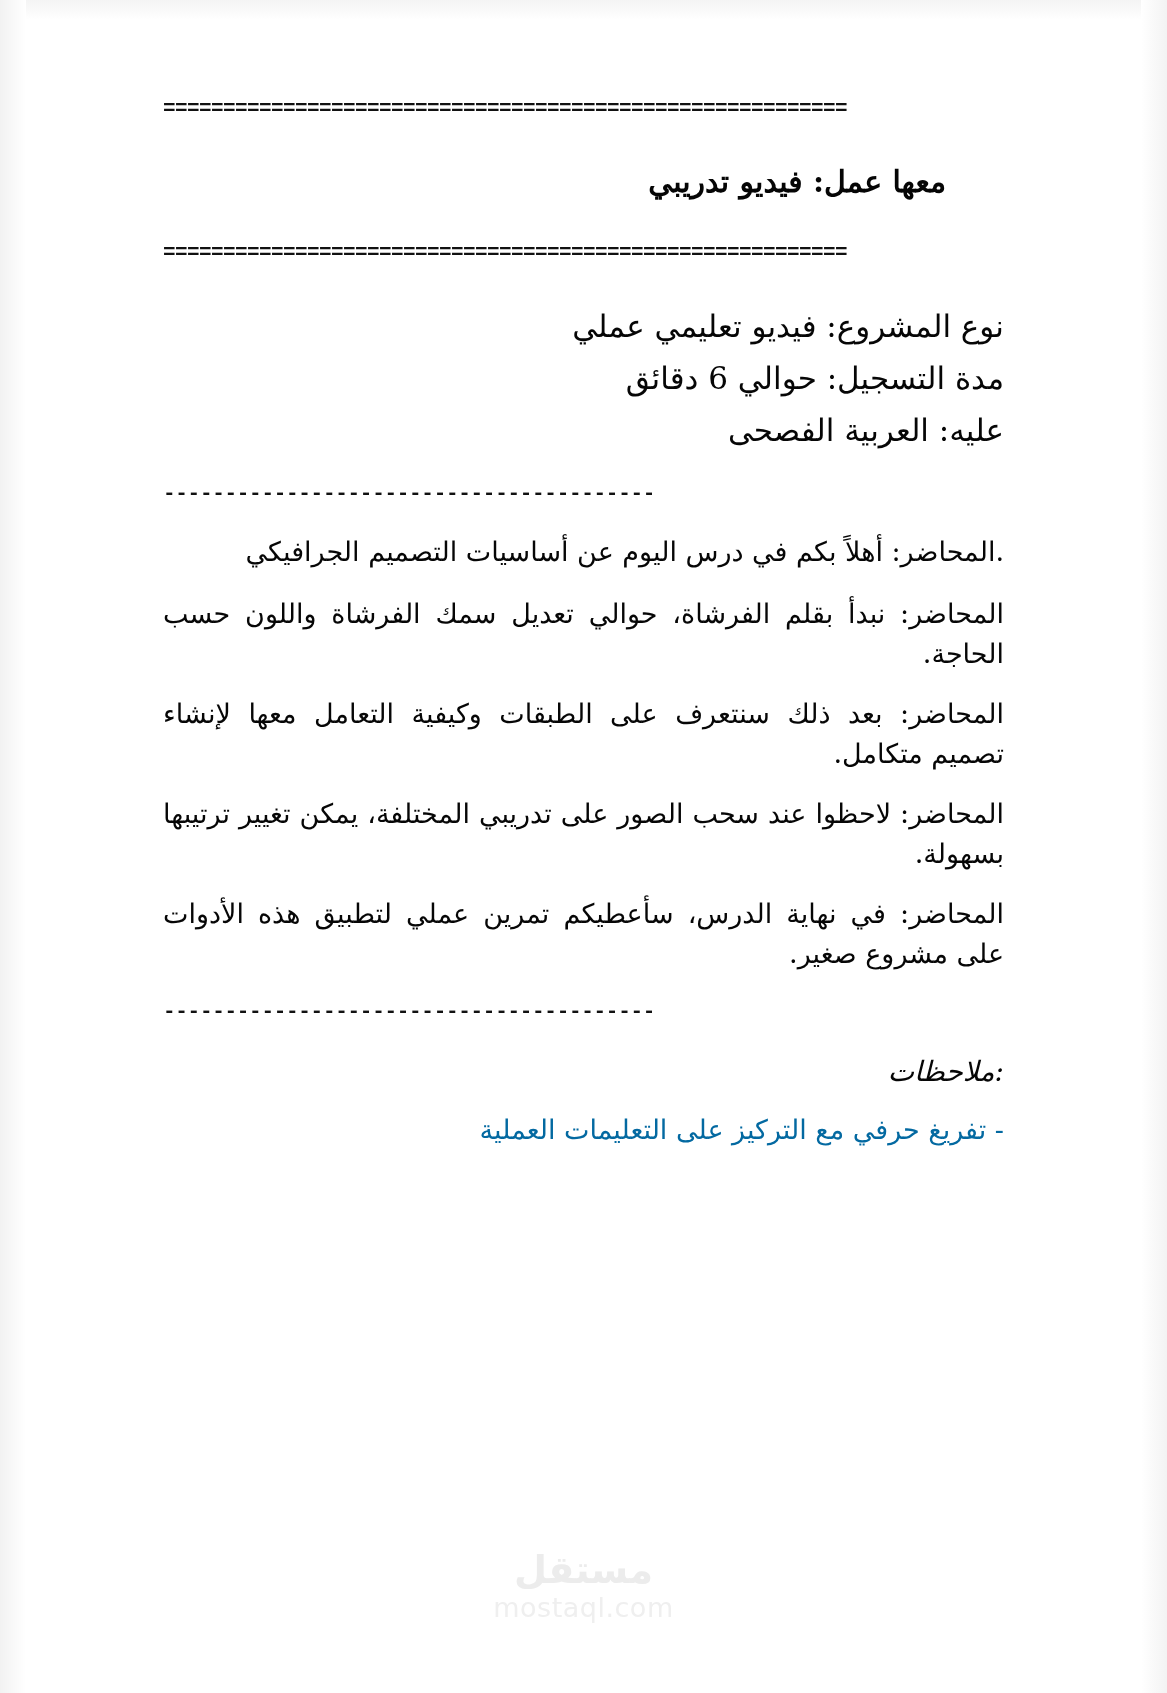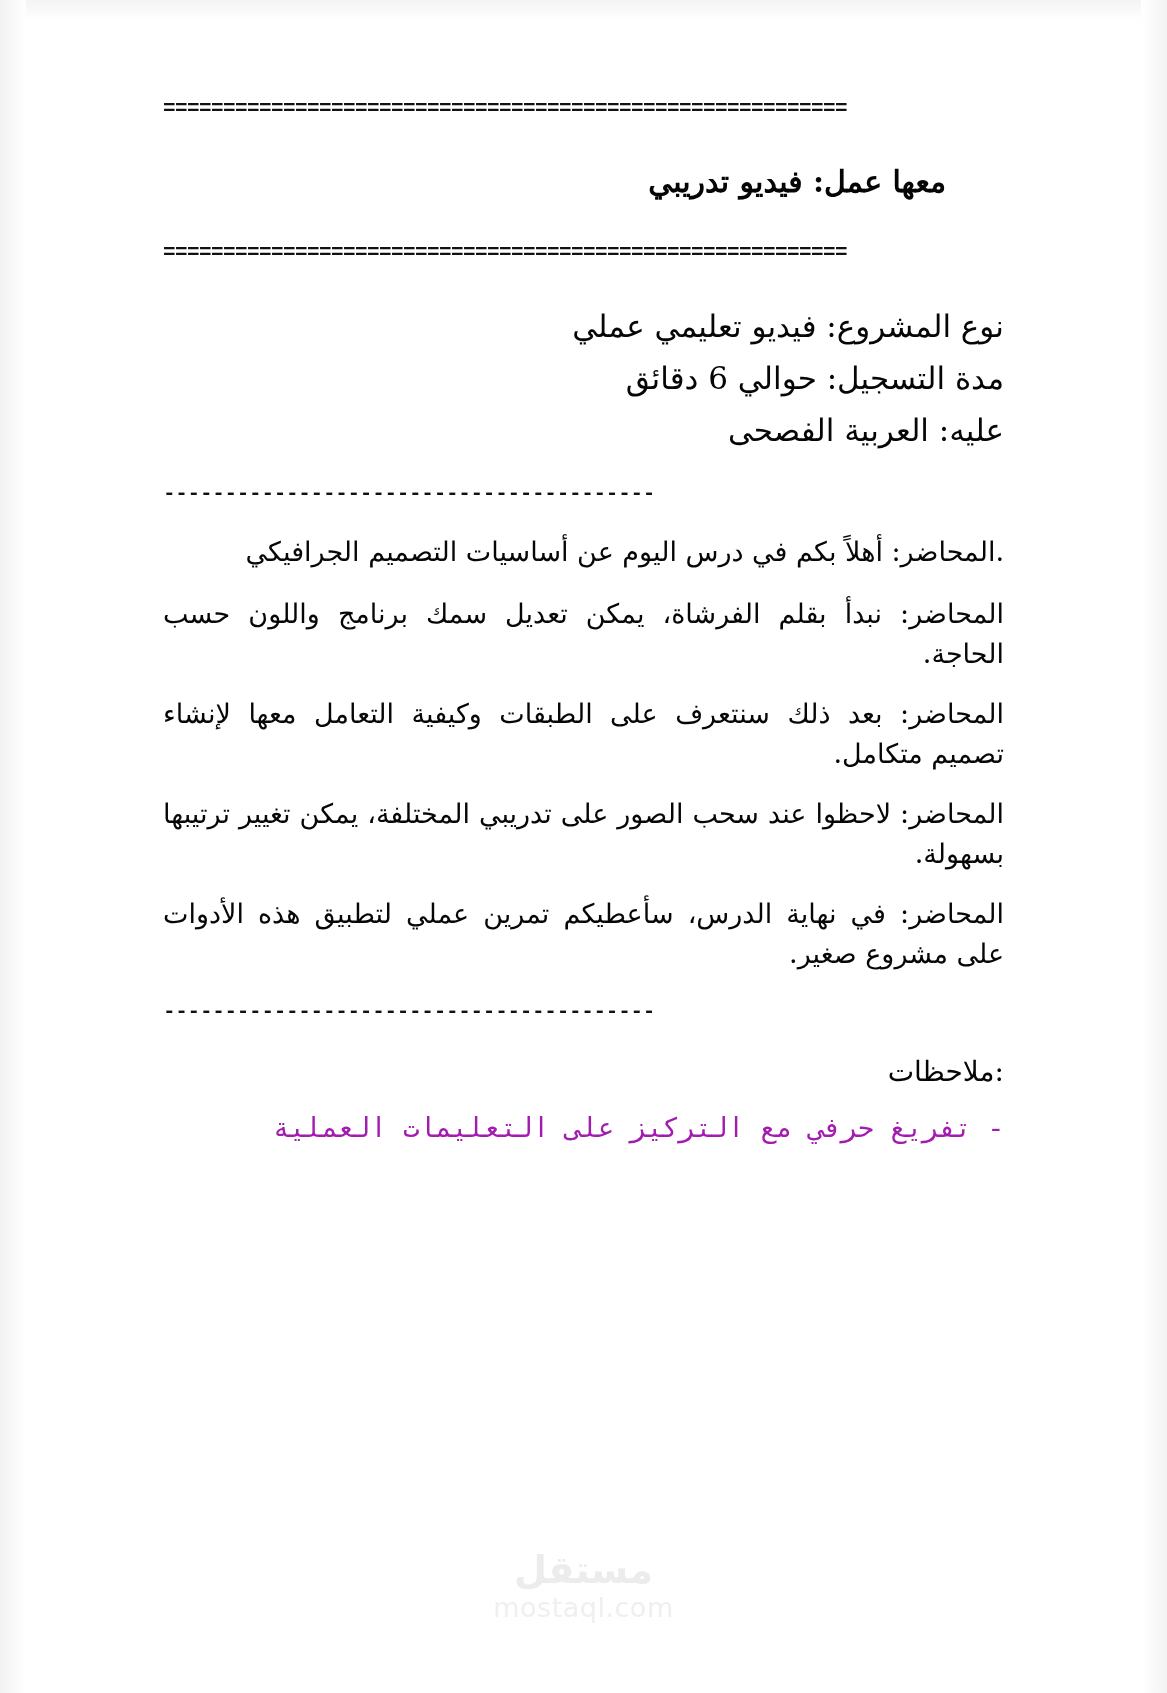--- a/index.html
+++ b/index.html
@@ -113,28 +113,28 @@
     text-align-last: right;
   }
   .speech.first { margin-bottom: 22px; }
 
   
   .notes-head {
     font-size: 28px;
     line-height: 44px;
     margin-bottom: 14px;
     color: #060606;
+    font-style: italic;
   }
   .note-item {
     font-size: 27px;
     line-height: 44px;
     margin-bottom: 8px;
-    color: #a21caf;
-    white-space: nowrap;
-    font-family: Liberation Mono, monospace;
+    color: #0369a1;
+    white-space: nowrap;
   }
 
   
   .watermark {
     position: absolute;
     left: 0;
     right: 0;
     top: 1548px;
     text-align: center;
     direction: ltr;
@@ -178,21 +178,21 @@
     <div class="meta-block">
       <div class="meta-line">نوع المشروع: فيديو تعليمي عملي</div>
       <div class="meta-line">مدة التسجيل: حوالي 6 دقائق</div>
       <div class="meta-line">عليه: العربية الفصحى</div>
     </div>
 
     <div class="rule-dash">----------------------------------------</div>
 
     <div class="transcript-block">
       <div class="speech first">.المحاضر: أهلاً بكم في درس اليوم عن أساسيات التصميم الجرافيكي</div>
-      <div class="speech">المحاضر: نبدأ بقلم الفرشاة، يمكن تعديل سمك برنامج واللون حسب الحاجة.</div>
+      <div class="speech">المحاضر: نبدأ بقلم الفرشاة، حوالي تعديل سمك الفرشاة واللون حسب الحاجة.</div>
       <div class="speech">المحاضر: بعد ذلك سنتعرف على الطبقات وكيفية التعامل معها لإنشاء تصميم متكامل.</div>
       <div class="speech">المحاضر: لاحظوا عند سحب الصور على تدريبي المختلفة، يمكن تغيير ترتيبها بسهولة.</div>
       <div class="speech">المحاضر: في نهاية الدرس، سأعطيكم تمرين عملي لتطبيق هذه الأدوات على مشروع صغير.</div>
     </div>
 
     <div class="rule-dash">----------------------------------------</div>
 
     <div class="notes-block">
       <div class="notes-head">:ملاحظات</div>
       <div class="note-item">- تفريغ حرفي مع التركيز على التعليمات العملية</div>

